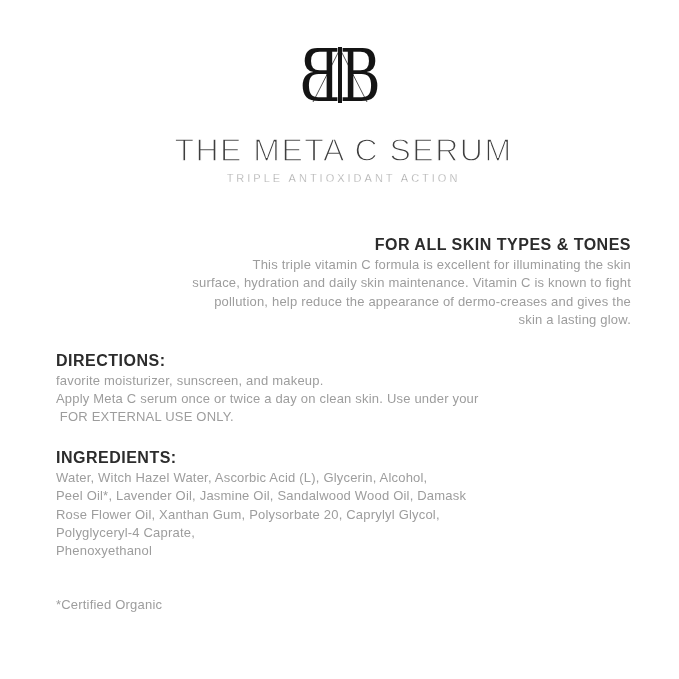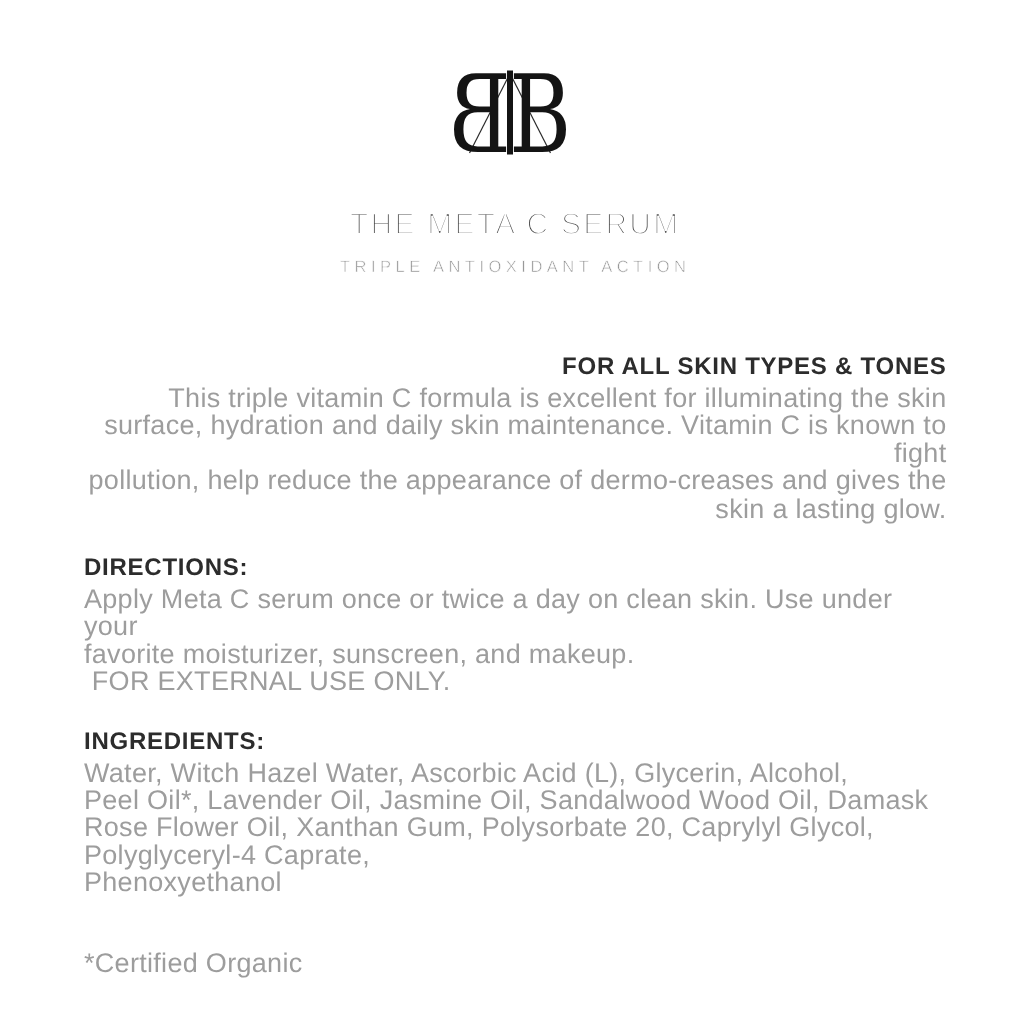--- a/index.html
+++ b/index.html
@@ -24,21 +24,21 @@
     margin-right: 8px; 
   }
   .mono-b {
     font-family: "DejaVu Serif", serif;
     font-weight: 400;
     fill: #141414;
   }
   .title {
     margin: 30px 0 0;
     text-align: center;
-    font-size: 20px;
+    font-size: 32px;
     line-height: 30px;
     font-weight: 400;
     color: #3e3e3e;
     letter-spacing: 1.5px;
     -webkit-text-stroke: 1.3px #ffffff; 
   }
   .subtitle {
     margin: 5px 0 0;
     text-align: center;
     font-size: 11px;
@@ -52,21 +52,21 @@
   .sec-first { margin-top: 49px; text-align: right; }
   .heading {
     margin: 0 0 1px 0;
     font-size: 16px;
     line-height: 20px;
     font-weight: 700;
     letter-spacing: 0.5px;
     color: #2c2c2c;
   }
   .line {
-    font-size: 18px;
+    font-size: 13px;
     line-height: 18.4px;
     color: #9d9d9d;
     letter-spacing: 0.2px;
     white-space: pre-wrap; 
   }
   .footnote { margin-top: 35px; }
 </style>
 </head>
 <body>
 
@@ -88,22 +88,22 @@
   <section class="sec sec-first">
     <h3 class="heading">FOR ALL SKIN TYPES &amp; TONES</h3>
     <div class="line">This triple vitamin C formula is excellent for illuminating the skin</div>
     <div class="line">surface, hydration and daily skin maintenance. Vitamin C is known to fight</div>
     <div class="line">pollution, help reduce the appearance of dermo-creases and gives the</div>
     <div class="line">skin a lasting glow.</div>
   </section>
 
   <section class="sec">
     <h3 class="heading">DIRECTIONS:</h3>
+    <div class="line">favorite moisturizer, sunscreen, and makeup.</div>
     <div class="line">Apply Meta C serum once or twice a day on clean skin. Use under your</div>
-    <div class="line">favorite moisturizer, sunscreen, and makeup.</div>
     <div class="line"> FOR EXTERNAL USE ONLY.</div>
   </section>
 
   <section class="sec">
     <h3 class="heading">INGREDIENTS:</h3>
     <div class="line">Water, Witch Hazel Water, Ascorbic Acid (L), Glycerin, Alcohol,</div>
     <div class="line">Peel Oil*, Lavender Oil, Jasmine Oil, Sandalwood Wood Oil, Damask</div>
     <div class="line">Rose Flower Oil, Xanthan Gum, Polysorbate 20, Caprylyl Glycol,</div>
     <div class="line">Polyglyceryl-4 Caprate,</div>
     <div class="line">Phenoxyethanol</div>

